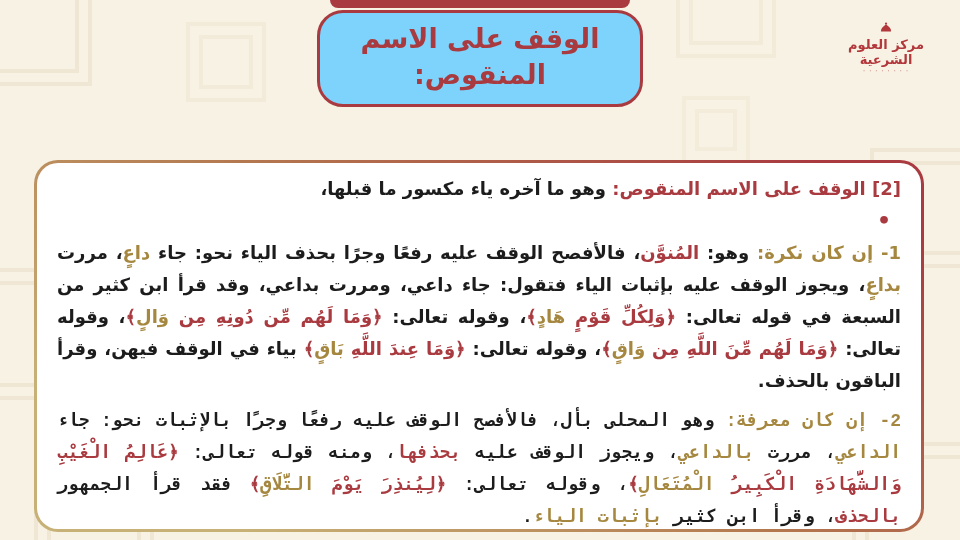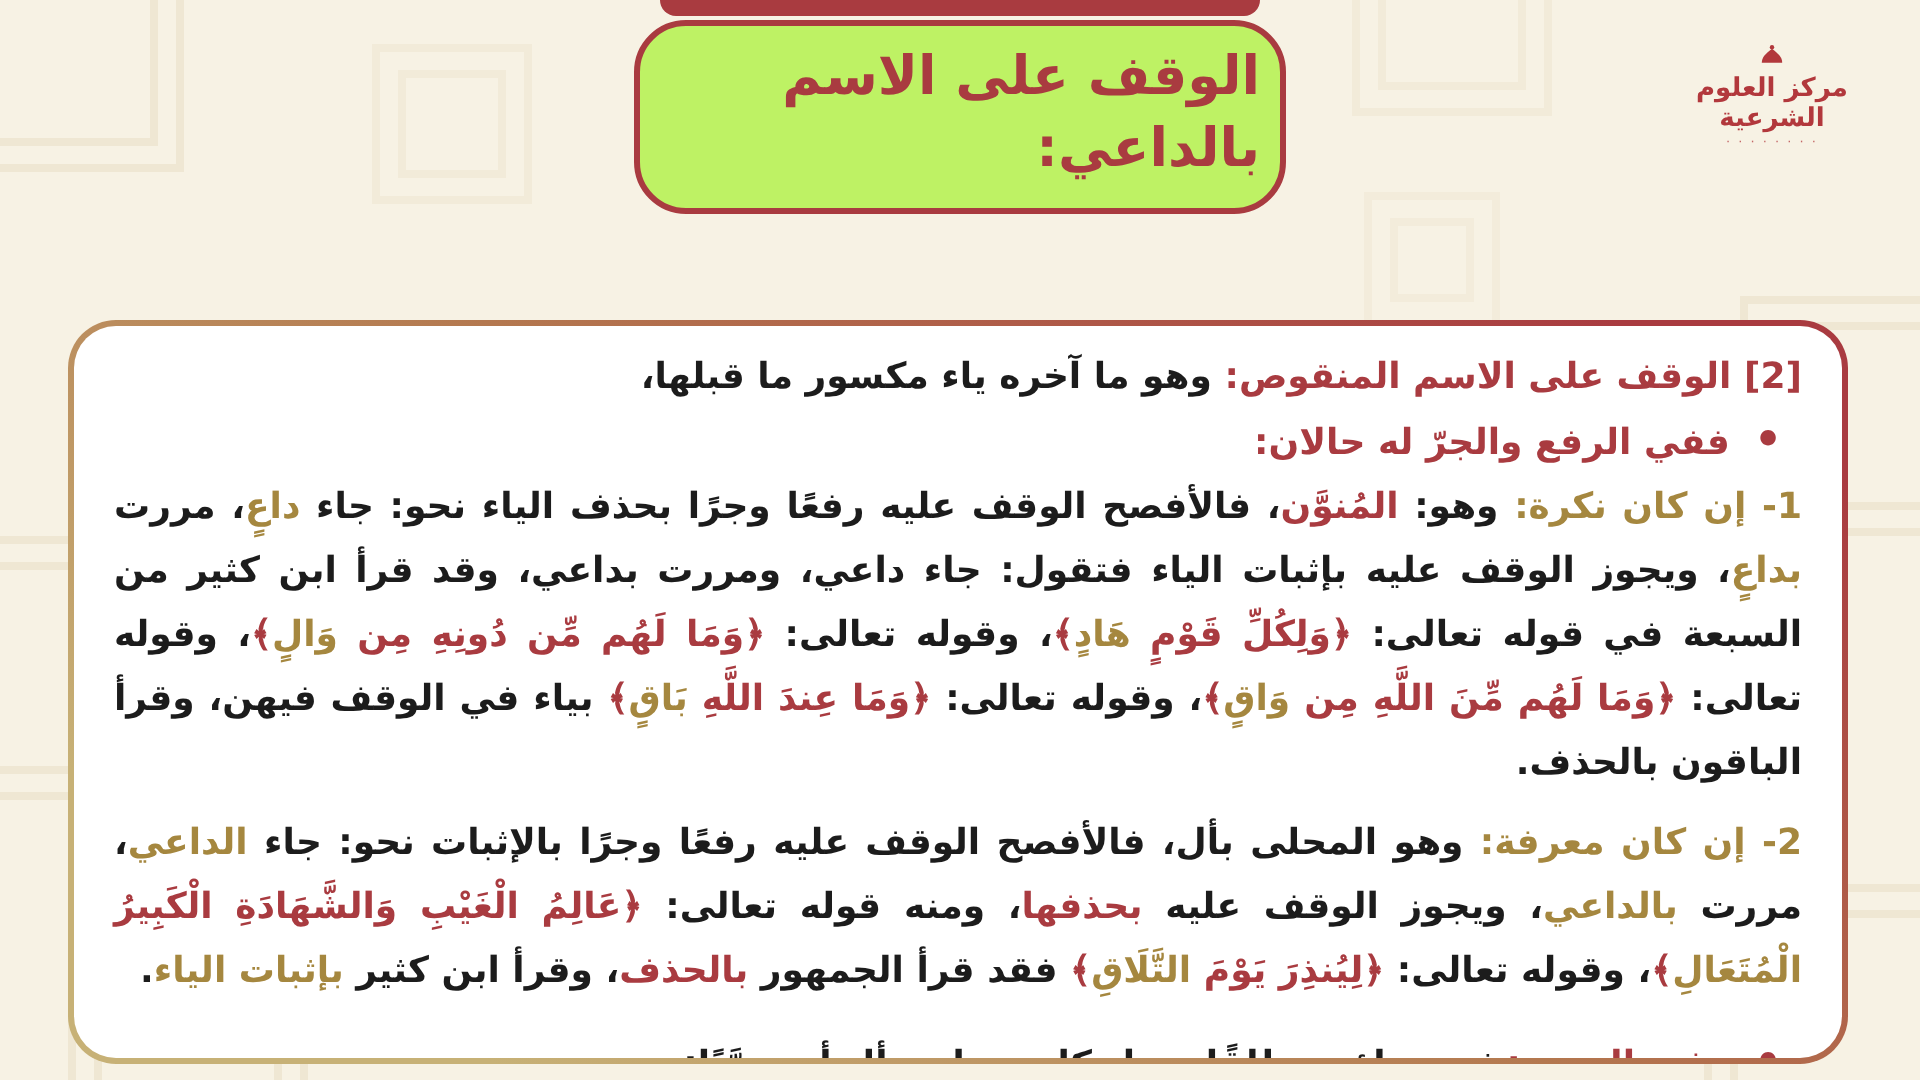--- a/index.html
+++ b/index.html
@@ -53,23 +53,24 @@
     background:var(--red);
     border-radius:0 0 8px 8px;
     z-index:1;
   }
   .banner{
     position:absolute;
     top:10px;left:50%;
     transform:translateX(-50%);
     width:326px;
     box-sizing:border-box;
-    background:#bef264;
+    background:#7dd3fc;
     border:3px solid var(--red);
     border-radius:26px;
+    text-align:center;
     padding:8px 10px 10px;
     z-index:2;
   }
   .banner .t-line{
     color:var(--red);
     font-size:27px;
     font-weight:bold;
     line-height:1.35;
   }
 
@@ -124,21 +125,21 @@
     font-weight:bold;
     line-height:32px;
     color:var(--ink);
   }
   .intro-line{}
   .para{
     text-align:justify;
     text-align-last:right;
   }
   .para.case1{margin-bottom:8px;}
-  .para.case2{margin-bottom:14px;}
+  .para.case2{margin-bottom:14px;font-family:Liberation Mono, monospace;}
   .bullet-line{
     display:flex;
     align-items:baseline;
     gap:12px;
     padding-right:10px;
   }
   .bullet-glyph{
     color:var(--red);
     font-size:22px;
     line-height:32px;
@@ -158,40 +159,39 @@
   <div class="motif m3"></div>
   <div class="motif m4"></div>
   <div class="motif m5"></div>
   <div class="motif m6"></div>
   <div class="motif m7"></div>
   <div class="motif m8"></div>
 
   <div class="banner-strip"></div>
   <div class="banner">
     <div class="t-line">الوقف على الاسم</div>
-    <div class="t-line">بالداعي:</div>
+    <div class="t-line">المنقوص:</div>
   </div>
 
   <div class="logo">
     <svg class="dome" width="16" height="11" viewBox="0 0 20 14">
       <circle cx="10" cy="2" r="1.4" fill="#b2383c"></circle>
       <path d="M10 3 C5.5 6.5 3.5 8.5 3.5 12 L16.5 12 C16.5 8.5 14.5 6.5 10 3 Z" fill="#b2383c"></path>
     </svg>
     <div class="logo-tagline">مركز العلوم الشرعية</div>
     <div class="logo-subline">· · · · · · · ·</div>
   </div>
 
   <div class="card">
     <div class="card-inner body-text">
 
       <div class="intro-line"><span class="c-red">[2] الوقف على الاسم المنقوص:</span><span class="c-black"> وهو ما آخره ياء مكسور ما قبلها،</span></div>
 
       <div class="bullet-line">
         <span class="bullet-glyph">•</span>
-        <span><span class="c-red">ففي الرفع والجرّ له حالان:</span></span>
       </div>
 
       <div class="para case1"><span class="c-gold">1- إن كان نكرة:</span><span class="c-black"> وهو: </span><span class="c-red">المُنوَّن</span><span class="c-black">، فالأفصح الوقف عليه رفعًا وجرًا بحذف الياء نحو: جاء </span><span class="c-gold">داعٍ</span><span class="c-black">، مررت </span><span class="c-gold">بداعٍ</span><span class="c-black">، ويجوز الوقف عليه بإثبات الياء فتقول: جاء داعي، ومررت بداعي، وقد قرأ ابن كثير من السبعة في قوله تعالى: </span><span class="c-red">﴿وَلِكُلِّ قَوْمٍ </span><span class="c-gold">هَادٍ</span><span class="c-red">﴾</span><span class="c-black">، وقوله تعالى: </span><span class="c-red">﴿وَمَا لَهُم مِّن دُونِهِ مِن </span><span class="c-gold">وَالٍ</span><span class="c-red">﴾</span><span class="c-black">، وقوله تعالى: </span><span class="c-red">﴿وَمَا لَهُم مِّنَ اللَّهِ مِن </span><span class="c-gold">وَاقٍ</span><span class="c-red">﴾</span><span class="c-black">، وقوله تعالى: </span><span class="c-red">﴿وَمَا عِندَ اللَّهِ </span><span class="c-gold">بَاقٍ</span><span class="c-red">﴾</span><span class="c-black"> بياء في الوقف فيهن، وقرأ الباقون بالحذف.</span></div>
 
       <div class="para case2"><span class="c-gold">2- إن كان معرفة:</span><span class="c-black"> وهو المحلى بأل، فالأفصح الوقف عليه رفعًا وجرًا بالإثبات نحو: جاء </span><span class="c-gold">الداعي</span><span class="c-black">، مررت </span><span class="c-gold">بالداعي</span><span class="c-black">، ويجوز الوقف عليه </span><span class="c-red">بحذفها</span><span class="c-black">، ومنه قوله تعالى: </span><span class="c-red">﴿عَالِمُ الْغَيْبِ وَالشَّهَادَةِ الْكَبِيرُ </span><span class="c-gold">الْمُتَعَالِ</span><span class="c-red">﴾</span><span class="c-black">، وقوله تعالى: </span><span class="c-red">﴿لِيُنذِرَ يَوْمَ </span><span class="c-gold">التَّلَاقِ</span><span class="c-red">﴾</span><span class="c-black"> فقد قرأ الجمهور </span><span class="c-red">بالحذف</span><span class="c-black">، وقرأ ابن كثير </span><span class="c-gold">بإثبات الياء</span><span class="c-black">.</span></div>
 
       <div class="bullet-line">
         <span class="bullet-glyph">•</span>
         <span><span class="c-red">وفي النصب:</span><span class="c-black"> ثبتت ياؤه مطلقًا سواء كان محلى بأل أو منوَّنًا:</span></span>
       </div>

